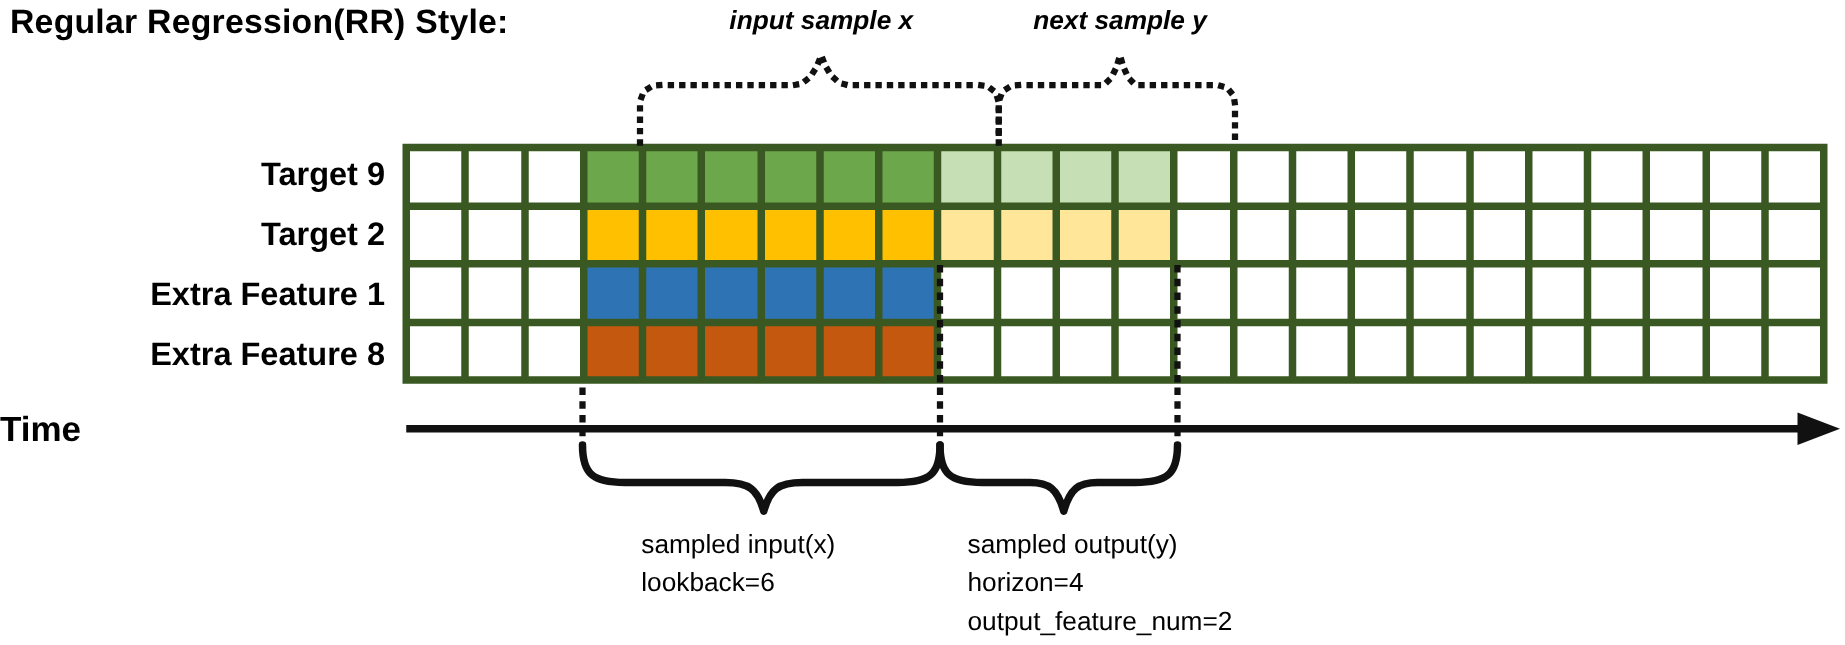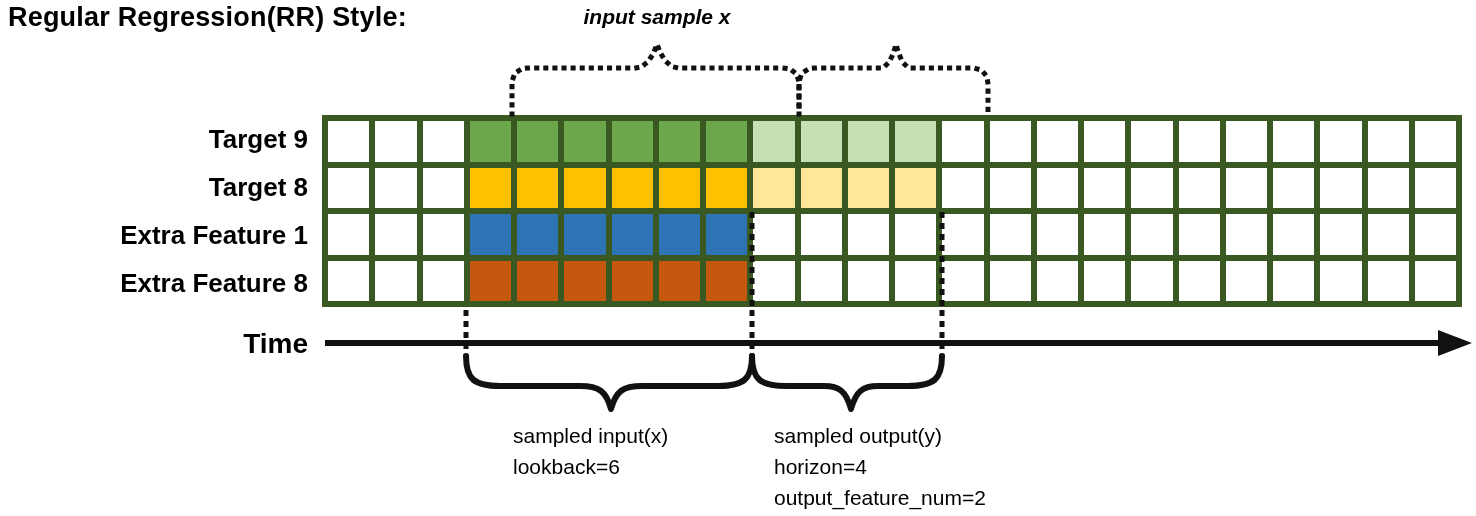--- a/index.html
+++ b/index.html
@@ -63,21 +63,21 @@
     position: absolute;
     left: 0; top: 0;
     width: 1476px; height: 516px;
     pointer-events: none;
   }
 
   .time-label {
     position: absolute;
     left: 0; top: 326px;
     width: 308px;
-    text-align: right;
+    text-align: left;
     font-size: 28px;
     font-weight: bold;
     line-height: 36px;
   }
 
   .caption {
     position: absolute;
     top: 420px;
     font-size: 21px;
     line-height: 31px;
@@ -87,24 +87,25 @@
   .caption.output { left: 774px; }
 </style>
 </head>
 <body>
 
 <div class="stage">
 
   <h1 class="title">Regular Regression(RR) Style:</h1>
 
   <div class="next-label x">input sample x</div>
+  <div class="next-label y">next sample y</div>
 
   <div class="row-labels">
     <div class="row-label">Target 9</div>
-    <div class="row-label">Target 8</div>
+    <div class="row-label">Target 2</div>
     <div class="row-label">Extra Feature 1</div>
     <div class="row-label">Extra Feature 8</div>
   </div>
 
   <div class="sample-grid" style="background-color: rgb(58, 89, 34);">
       <div class="cell" style="background-color: rgb(255, 255, 255);"></div>
       <div class="cell" style="background-color: rgb(255, 255, 255);"></div>
       <div class="cell" style="background-color: rgb(255, 255, 255);"></div>
       <div class="cell" style="background-color: rgb(109, 167, 75);"></div>
       <div class="cell" style="background-color: rgb(109, 167, 75);"></div>

